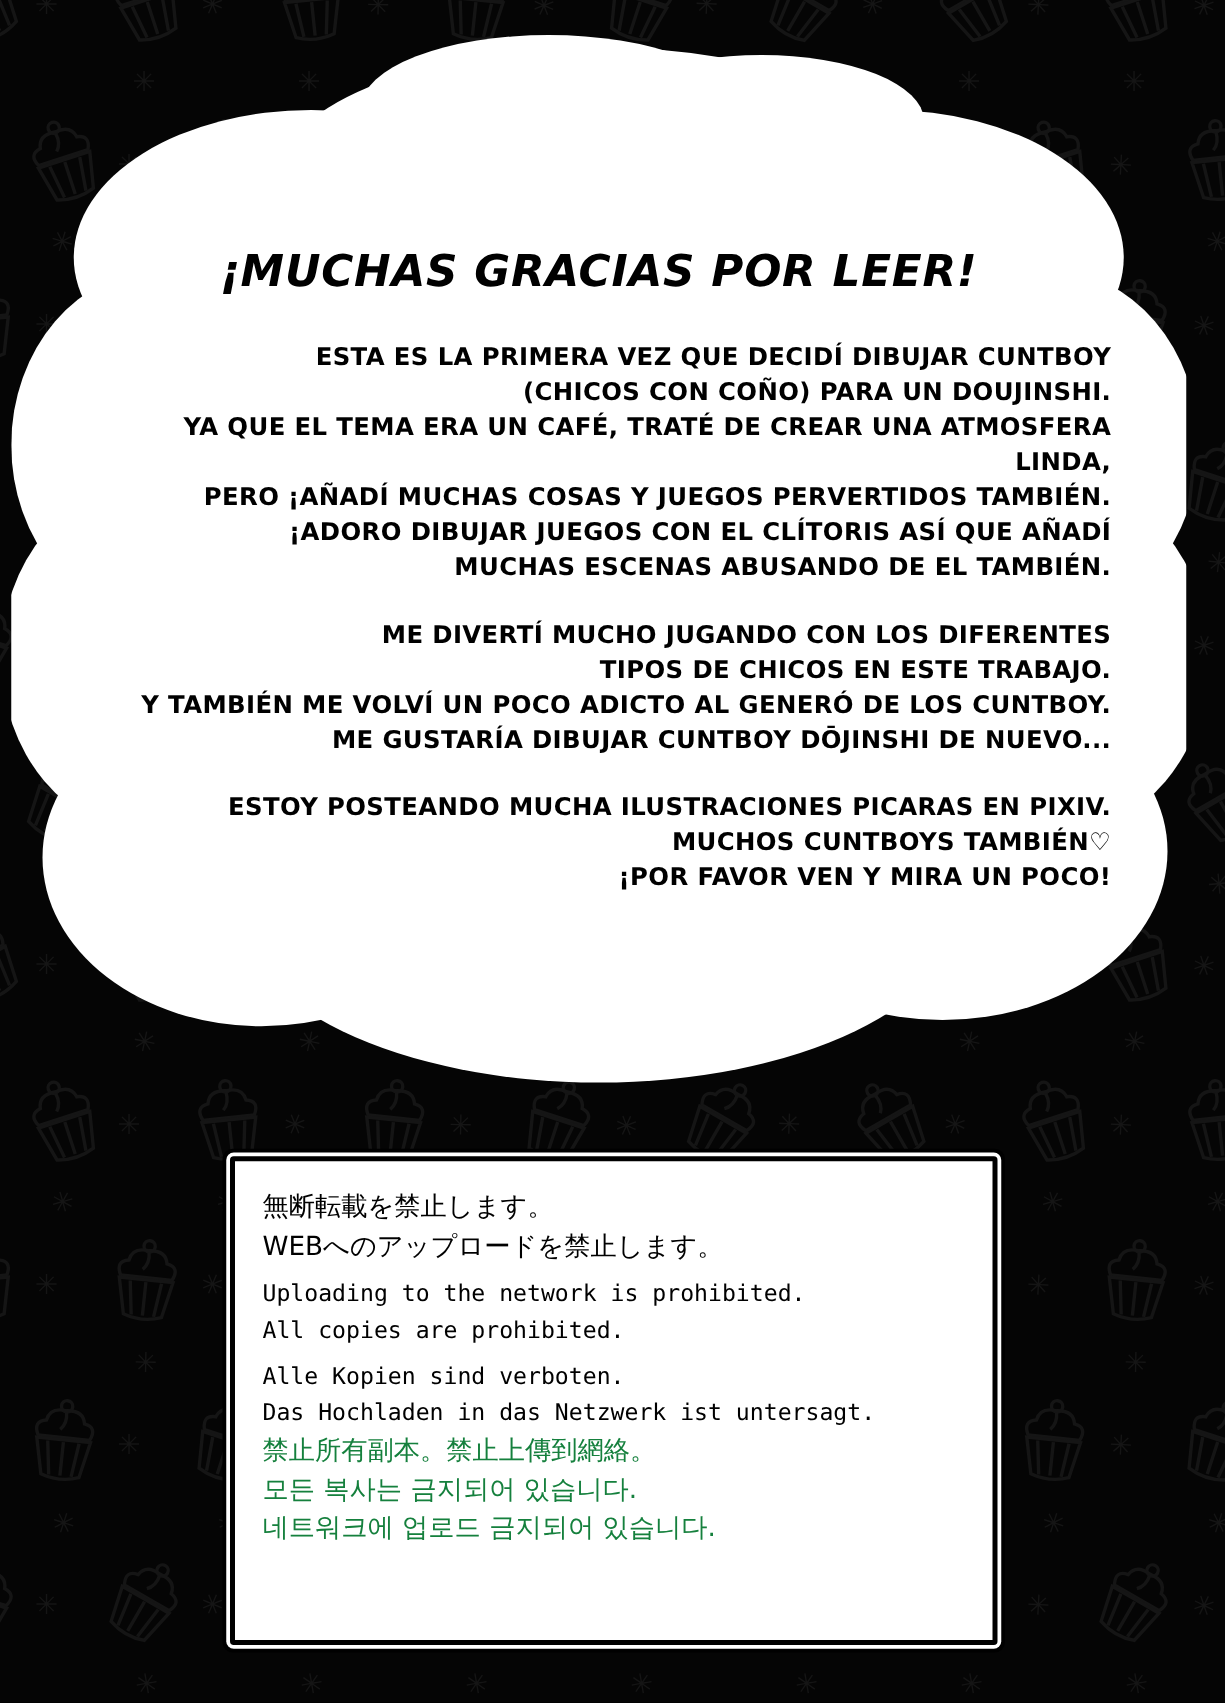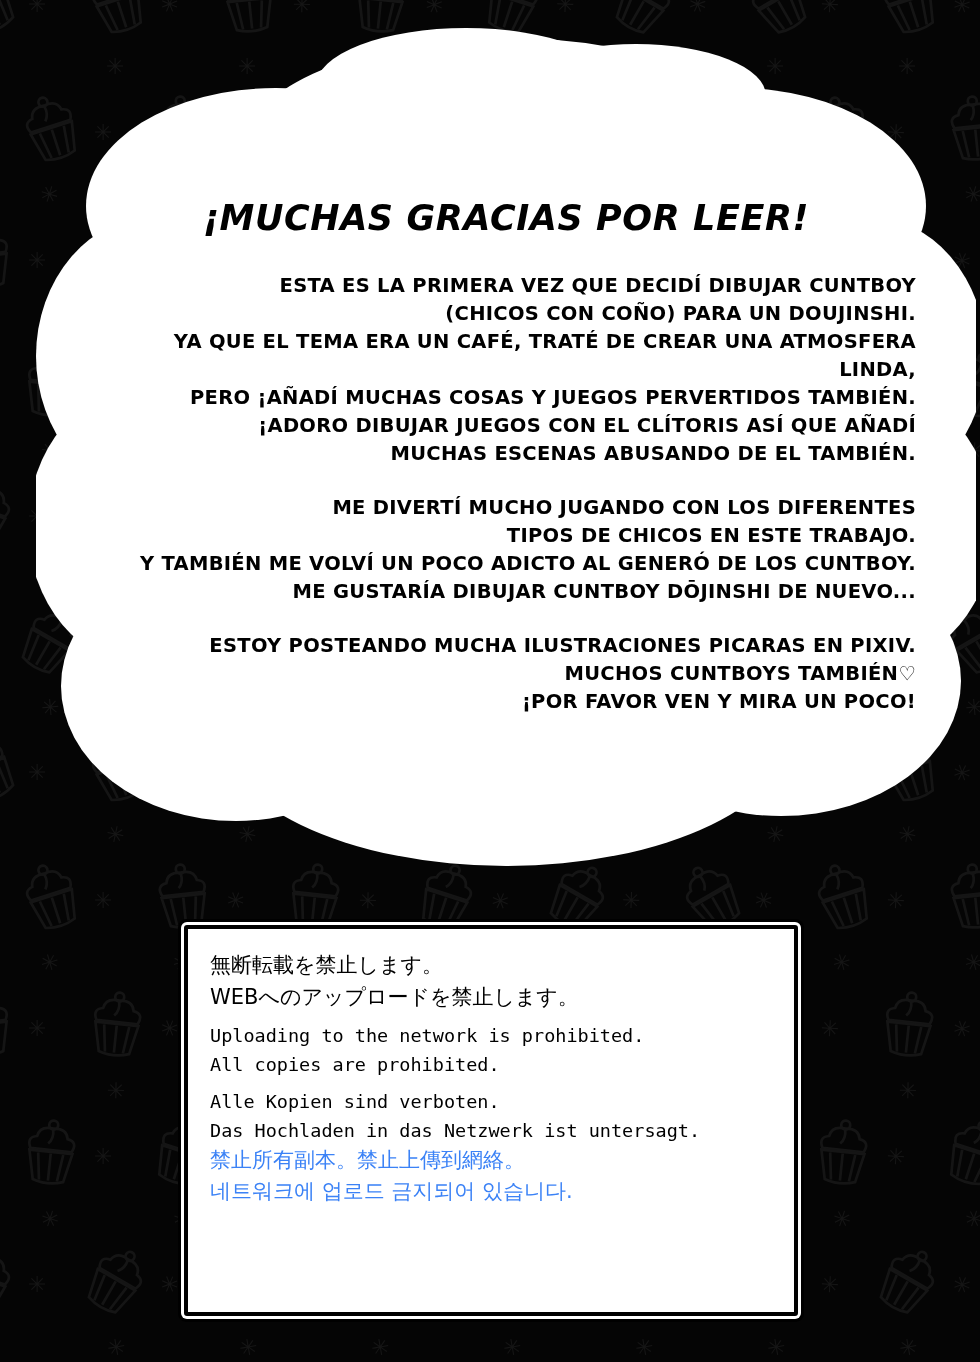--- a/index.html
+++ b/index.html
@@ -30,21 +30,21 @@
     position: absolute;
     opacity: 0.30;
     color: #3a3a3a;
     font-size: 22px;
     line-height: 1;
   }
 
   
   #bubble-wrap {
     position: absolute;
-    left: 36px;
+    left: 9px;
     top: 26px;
     width: 940px;
     height: 860px;
   }
   #bubble-wrap svg {
     position: absolute;
     inset: 0;
     width: 100%;
     height: 100%;
   }
@@ -102,21 +102,21 @@
     font-family: "DejaVu Sans Mono", monospace;
     font-size: 18.5px;
     line-height: 29px;
     color: #000;
     white-space: nowrap;
   }
   .cjk-line {
     font-family: "DejaVu Sans", sans-serif;
     font-size: 21px;
     line-height: 31px;
-    color: #3b82f6;
+    color: #15803d;
     white-space: nowrap;
   }
   .gap-s { height: 8px; }
 </style>
 </head>
 <body>
 
 <div id="bg-pattern">
     <svg width="70" height="78" viewBox="0 0 70 78" class="cup" style="left: -50px; top: -40px; transform: rotate(-30deg) scale(0.9);">
       <g fill="none" stroke="#3a3a3a" stroke-width="3">
@@ -1154,15 +1154,16 @@
   <div id="notice-inner">
     <div class="jp-line">無断転載を禁止します。</div>
     <div class="jp-line">WEBへのアップロードを禁止します。</div>
     <div class="gap-s"></div>
     <div class="mono-line">Uploading to the network is prohibited.</div>
     <div class="mono-line">All copies are prohibited.</div>
     <div class="gap-s"></div>
     <div class="mono-line">Alle Kopien sind verboten.</div>
     <div class="mono-line">Das Hochladen in das Netzwerk ist untersagt.</div>
     <div class="cjk-line">禁止所有副本。禁止上傳到網絡。</div>
+    <div class="cjk-line">모든 복사는 금지되어 있습니다.</div>
     <div class="cjk-line">네트워크에 업로드 금지되어 있습니다.</div>
   </div>
 </div>
 
 </body></html>

